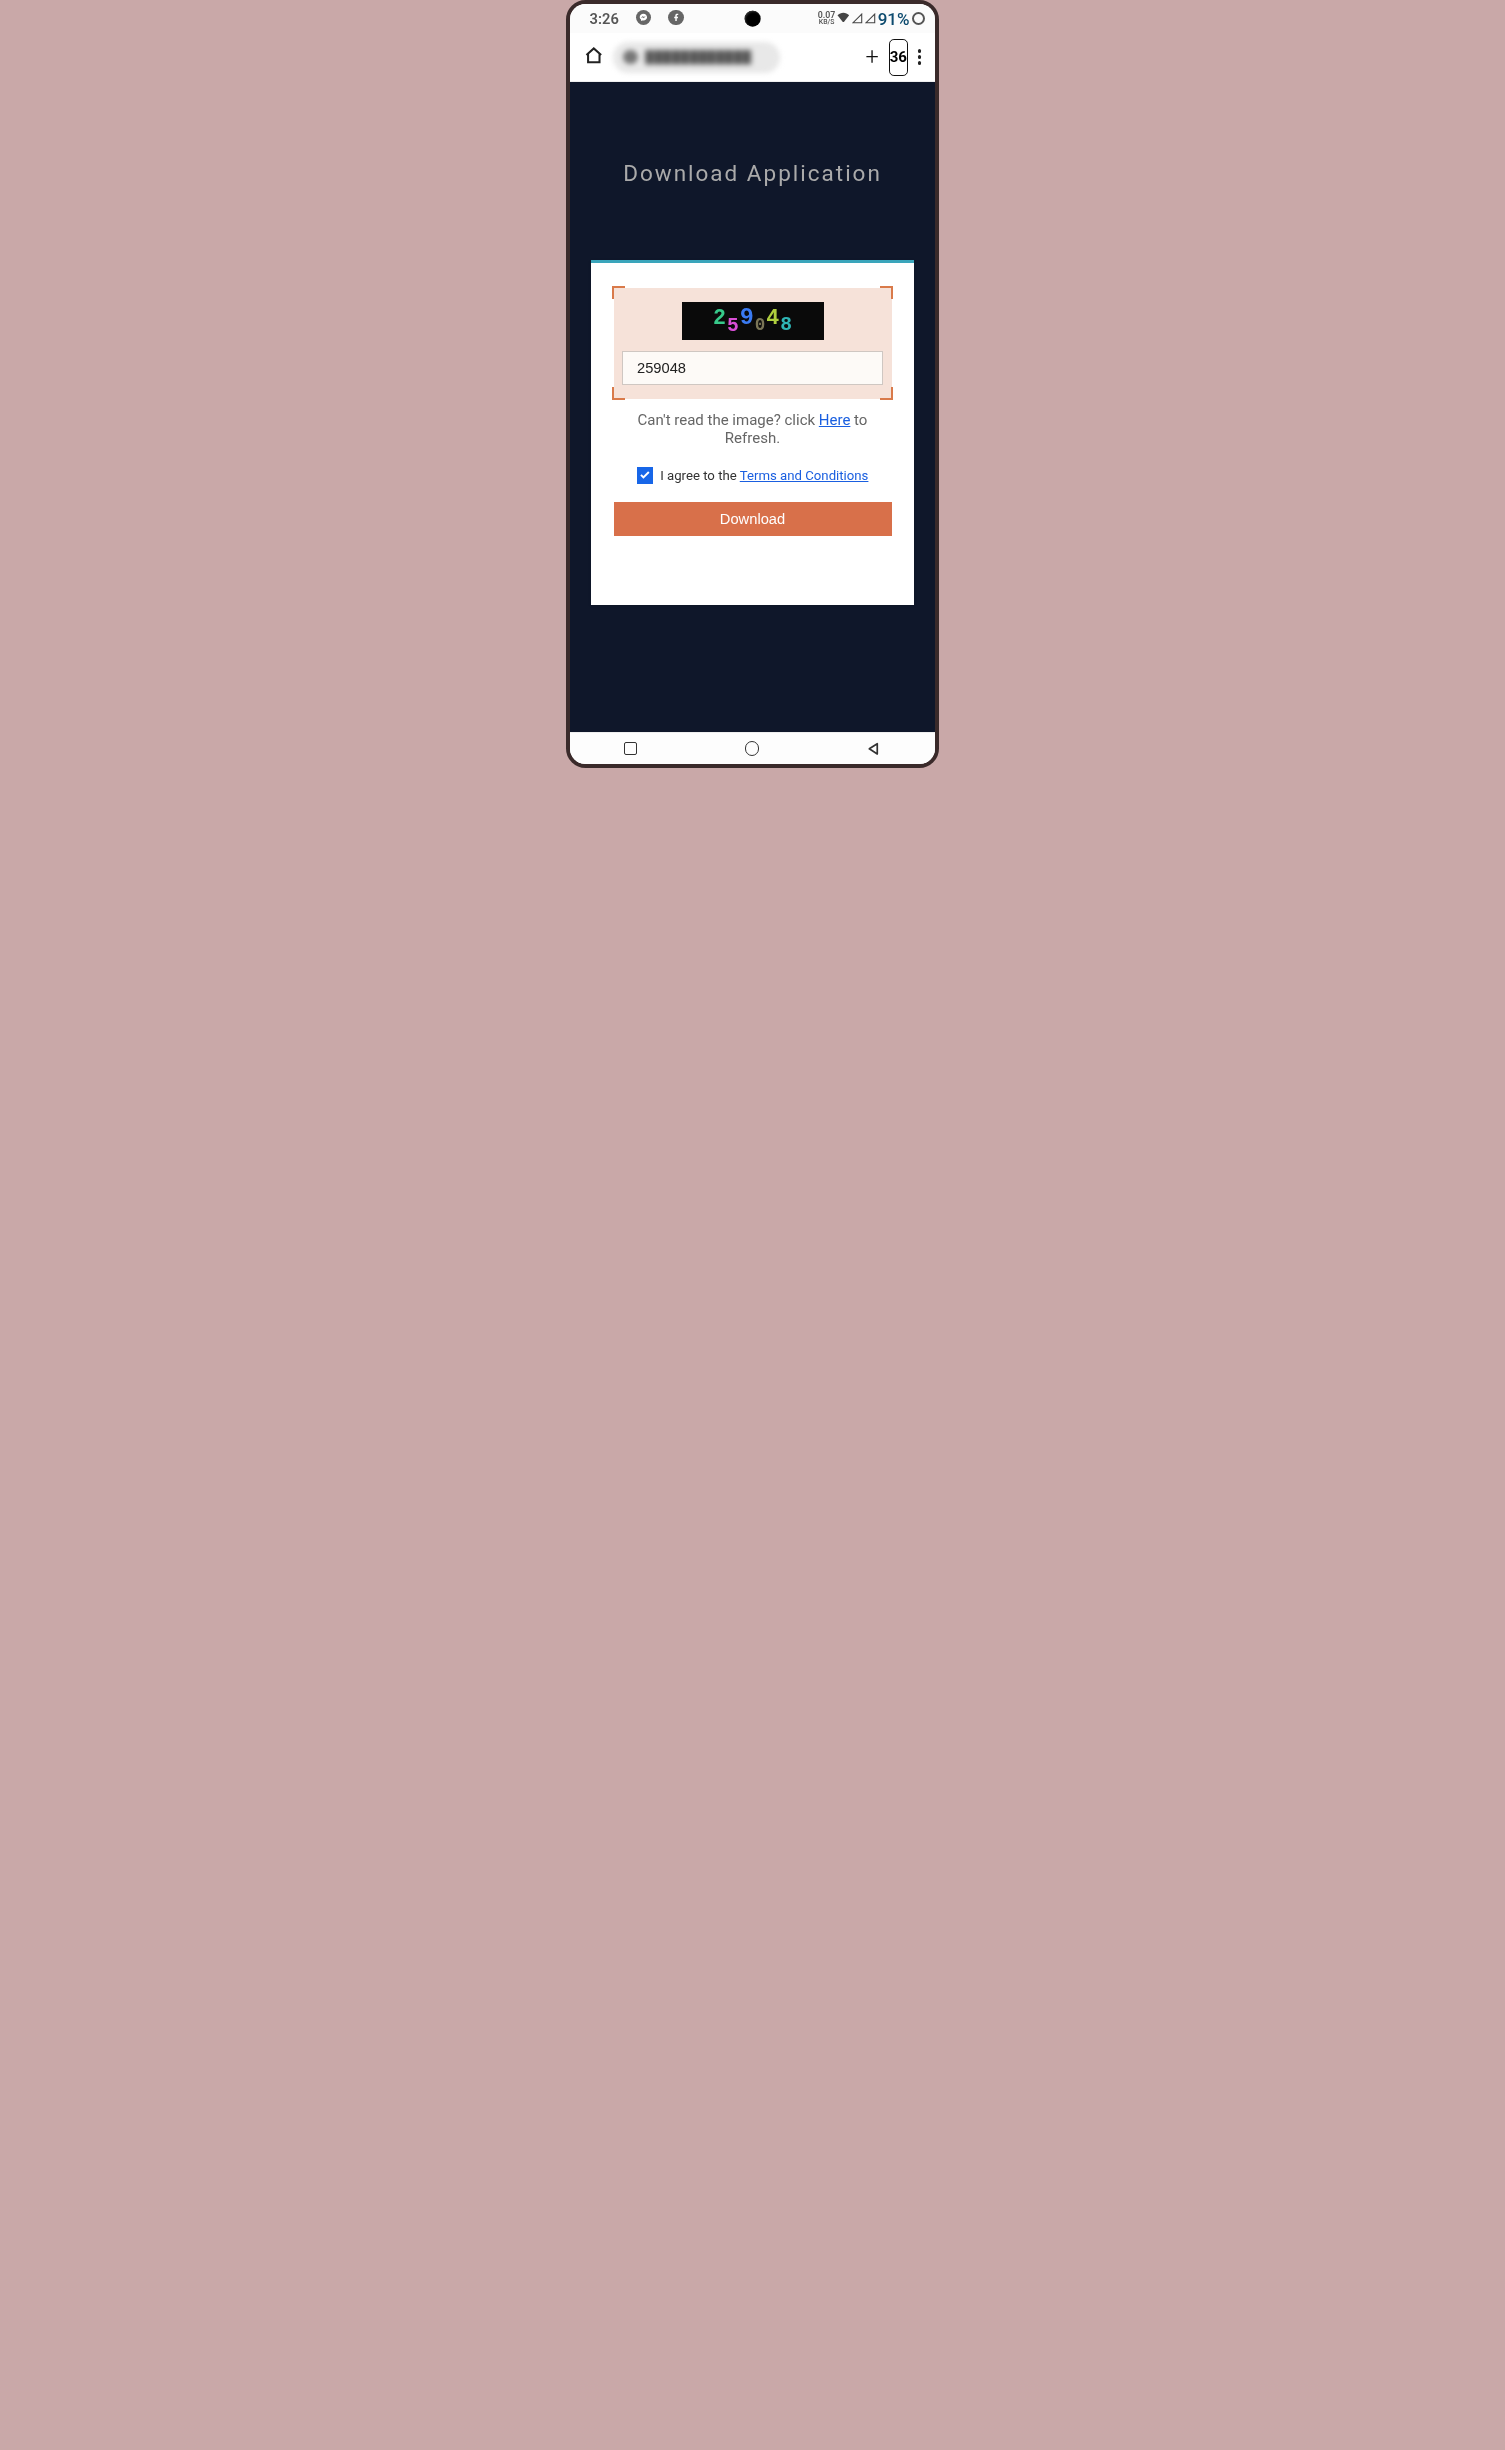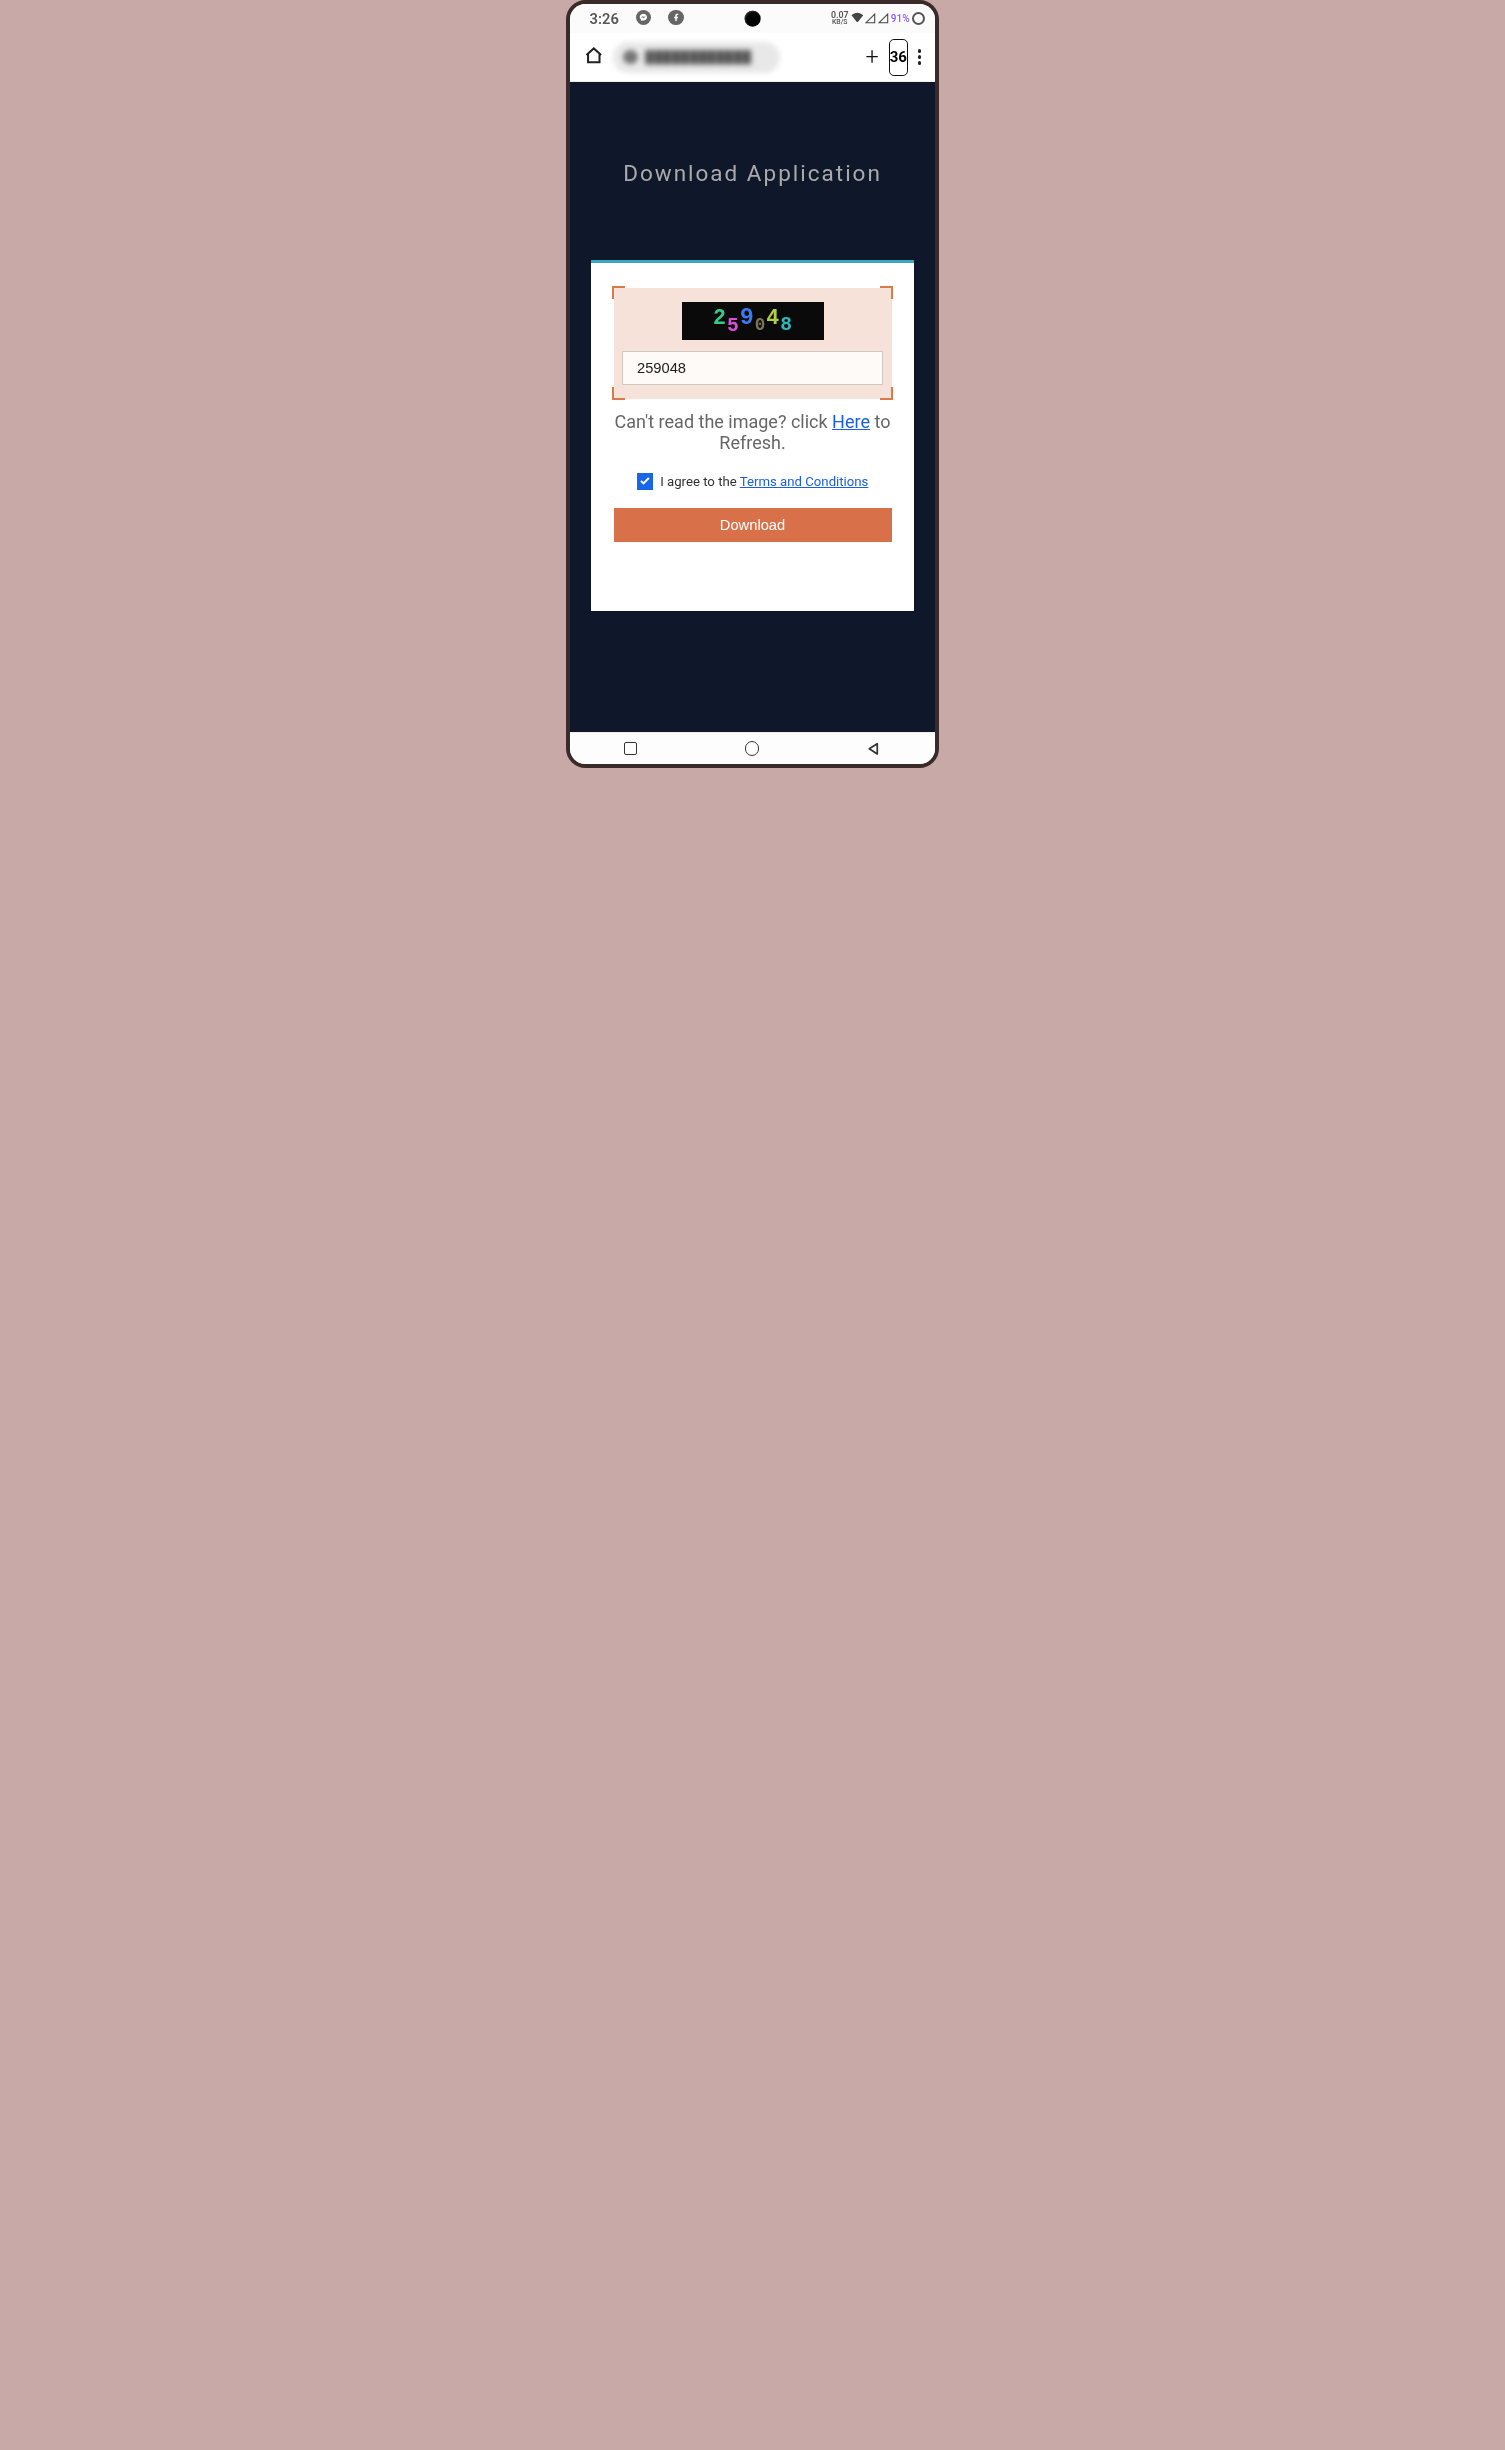--- a/index.html
+++ b/index.html
@@ -42,21 +42,21 @@
   .camera-dot {
     position:absolute;left:50%;top:50%;transform:translate(-50%,-50%);
     width:16.7px;height:16.7px;border-radius:50%;background:#000;
     box-shadow: inset 1px 1px 2px #333;
   }
   .status-right { display: flex; align-items: center; gap: 2px; font-size: 10.8px;}
   .kbs { font-size:6.9px; line-height:1; text-align:center; color:#555;}
   .kbs .v{font-size:8.8px;font-weight:600;}
   .tri {display:inline-block;}
   .tri svg{display:block;}
-  .batt { font-size:10px; font-weight:500; color:#8b5cf6;}
+  .batt { font-size:17px; font-weight:500; color:#0c4a6e;}
   .ring {
     width:13.7px;height:13.7px;border:2px solid #555;border-radius:50%;display:inline-block;
   }
   
   .browser-bar {
     height: 49px;
     background: #fff;
     display:flex;align-items:center;gap:9.8px;padding:0 13.7px;
     border-bottom: 0.5px solid #eee;
   }
@@ -109,21 +109,21 @@
   .captcha-img span:nth-child(2){color:#d94fd6;transform:translateY(4.9px);font-size:19.6px;}
   .captcha-img span:nth-child(3){color:#3a7af2;transform:translateY(-3.9px);font-size:23.5px;}
   .captcha-img span:nth-child(4){color:#7a7557;transform:translateY(3.9px);font-size:17.6px;}
   .captcha-img span:nth-child(5){color:#b0cf3e;transform:translateY(-2.9px);}
   .captcha-img span:nth-child(6){color:#2fb6b6;transform:translateY(3.9px);font-size:19.6px;}
   .captcha-input{
     width:100%;height:34px;border:0.5px solid #cfc7c2;background:#fdfaf7;
     padding:0 13.7px;font-size:14.7px;color:#222;
   }
   .refresh-line{
-    text-align:center;margin-top:12.7px;font-size:18px;color:#666;
+    text-align:center;margin-top:12.7px;font-size:15px;color:#666;
   }
   .refresh-line a{color:#1a5fe0;text-decoration:underline;}
   .agree-row{
     display:flex;align-items:center;justify-content:center;gap:6.9px;
     margin-top:19.6px;font-size:13.2px;color:#333;
   }
   .chk{
     width:16.7px;height:16.7px;background:#1766e8;display:flex;align-items:center;justify-content:center;
   }
   .chk svg{width:11.8px;height:11.8px;stroke:#fff;stroke-width:4;fill:none;}

